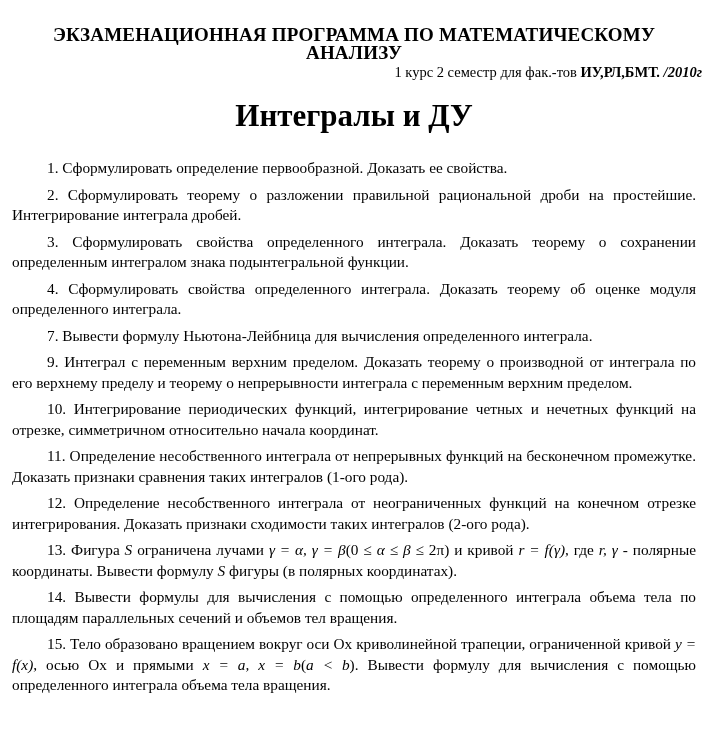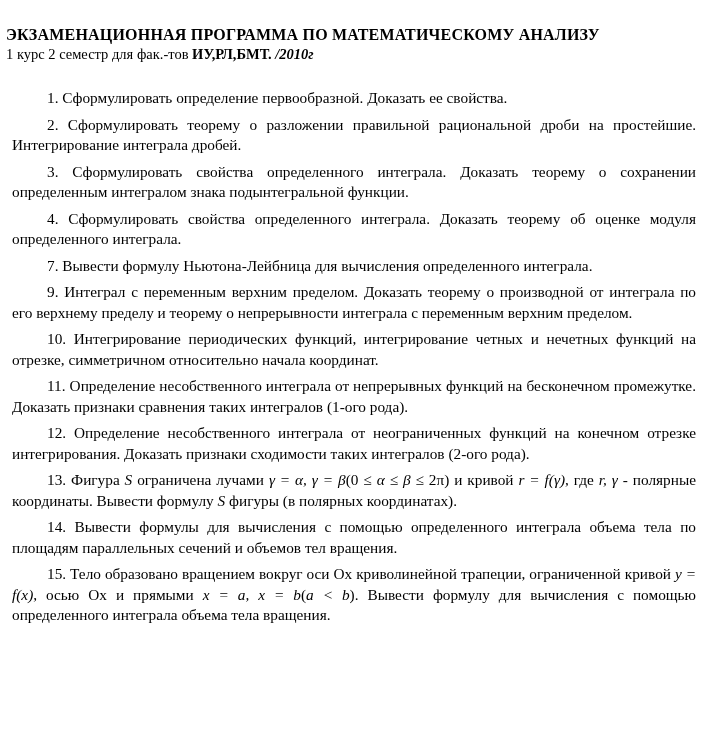--- a/index.html
+++ b/index.html
@@ -11,27 +11,28 @@
   .page {
     width: 710px;
     height: 735px;
     box-sizing: border-box;
     background: #ffffff;
     padding: 26px 8px 0 6px;
     font-family: "Liberation Serif", serif;
     overflow: hidden;
   }
   .header-line1 {
+    text-align: center;
     font-weight: bold;
-    font-size: 16px;
+    font-size: 19px;
     letter-spacing: 0.2px;
     line-height: 18px;
   }
   .header-line2 {
-    text-align: left;
+    text-align: right;
     font-size: 14.5px;
     line-height: 17px;
     margin-top: 2px;
   }
   .header-line2 .b { font-weight: bold; }
   .header-line2 .bi { font-weight: bold; font-style: italic; }
   .doc-title {
     text-align: center;
     font-weight: bold;
     font-size: 31px;
@@ -57,20 +58,21 @@
 <body>
 
 <div class="page">
   <div class="doc-header">
     <div class="header-line1">ЭКЗАМЕНАЦИОННАЯ ПРОГРАММА ПО МАТЕМАТИЧЕСКОМУ АНАЛИЗУ</div>
     <div class="header-line2">
       <span>1 курс 2 семестр для фак.-тов </span><span class="b">ИУ,РЛ,БМТ.</span><span class="bi"> /2010г</span>
     </div>
   </div>
 
+  <h1 class="doc-title">Интегралы и ДУ</h1>
 
   <div class="list">
       <p class="item"><span class="num">1.&nbsp;</span><span class="txt">Сформулировать определение первообразной. Доказать ее свойства.</span></p>
       <p class="item"><span class="num">2.&nbsp;</span><span class="txt">Сформулировать теорему о разложении правильной рациональной дроби на простейшие. Интегрирование интеграла дробей.</span></p>
       <p class="item"><span class="num">3.&nbsp;</span><span class="txt">Сформулировать свойства определенного интеграла. Доказать теорему о сохранении определенным интегралом знака подынтегральной функции.</span></p>
       <p class="item"><span class="num">4.&nbsp;</span><span class="txt">Сформулировать свойства определенного интеграла. Доказать теорему об оценке модуля определенного интеграла.</span></p>
       <p class="item"><span class="num">7.&nbsp;</span><span class="txt">Вывести формулу Ньютона-Лейбница для вычисления определенного интеграла.</span></p>
       <p class="item"><span class="num">9.&nbsp;</span><span class="txt">Интеграл с переменным верхним пределом. Доказать теорему о производной от интеграла по его верхнему пределу и теорему о непрерывности интеграла с переменным верхним пределом.</span></p>
       <p class="item"><span class="num">10.&nbsp;</span><span class="txt">Интегрирование периодических функций, интегрирование четных и нечетных функций на отрезке, симметричном относительно начала координат.</span></p>
       <p class="item"><span class="num">11.&nbsp;</span><span class="txt">Определение несобственного интеграла от непрерывных функций на бесконечном промежутке. Доказать признаки сравнения таких интегралов (1-ого рода).</span></p>

